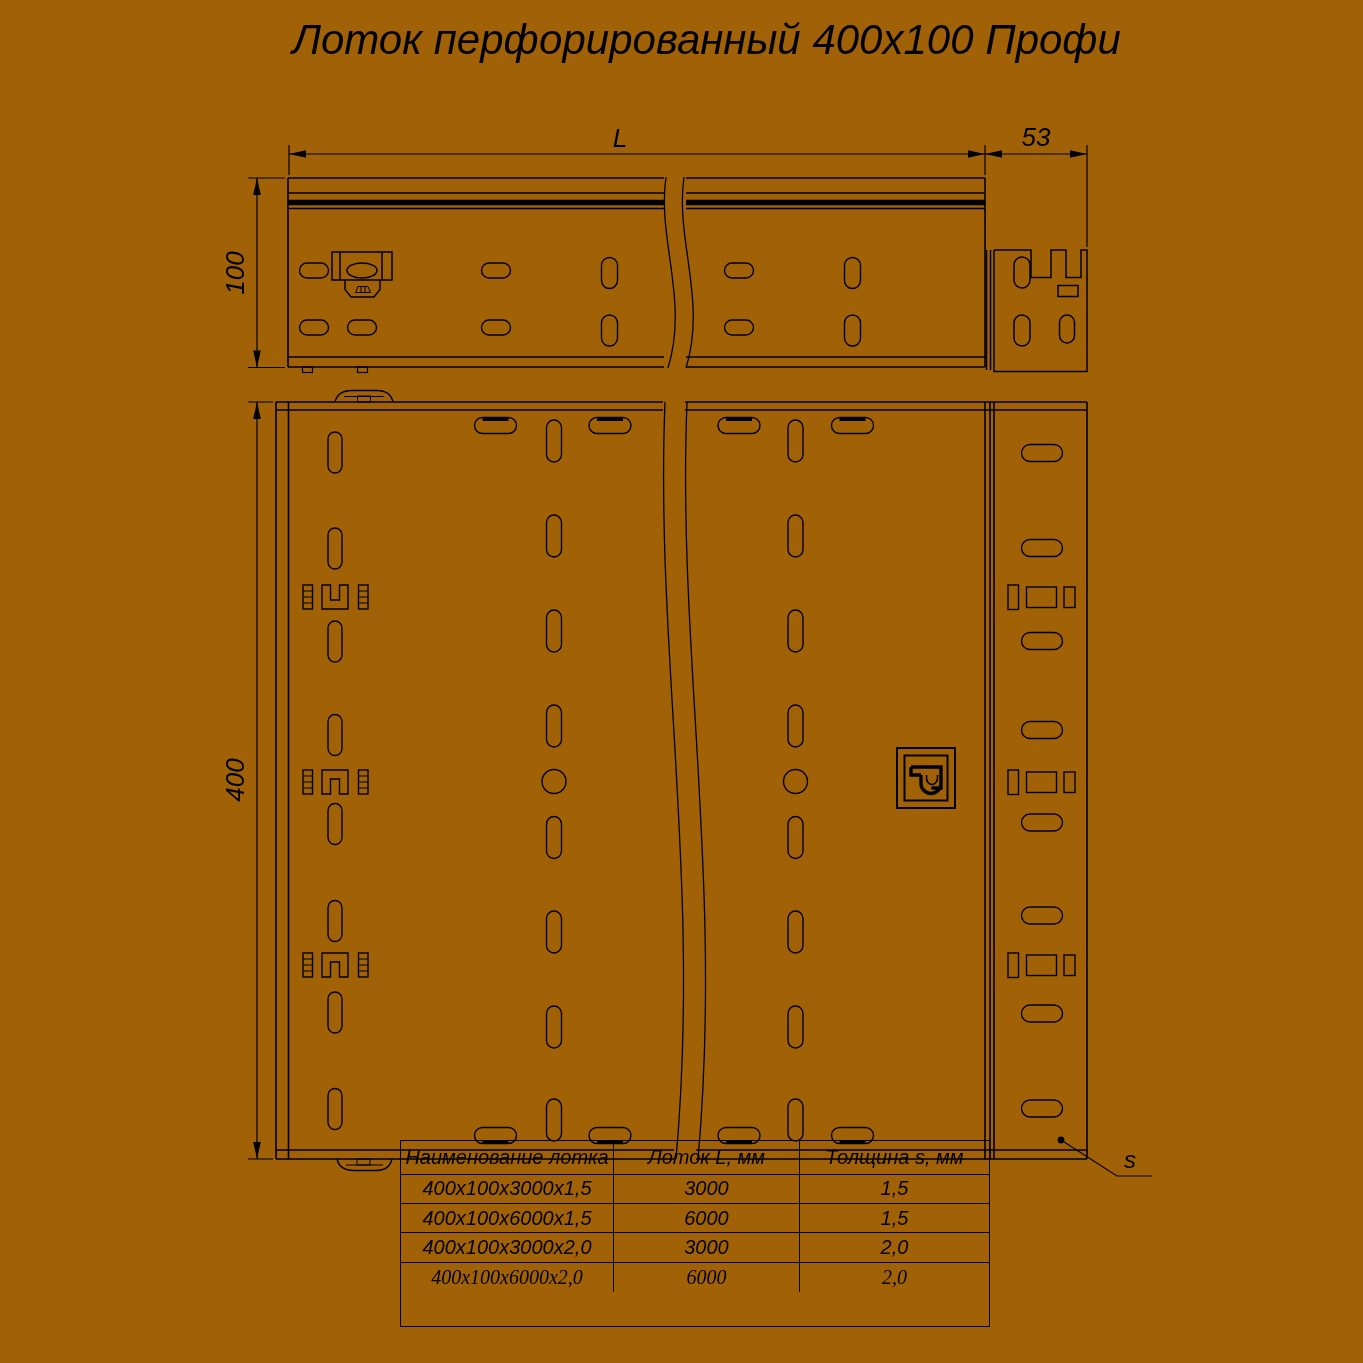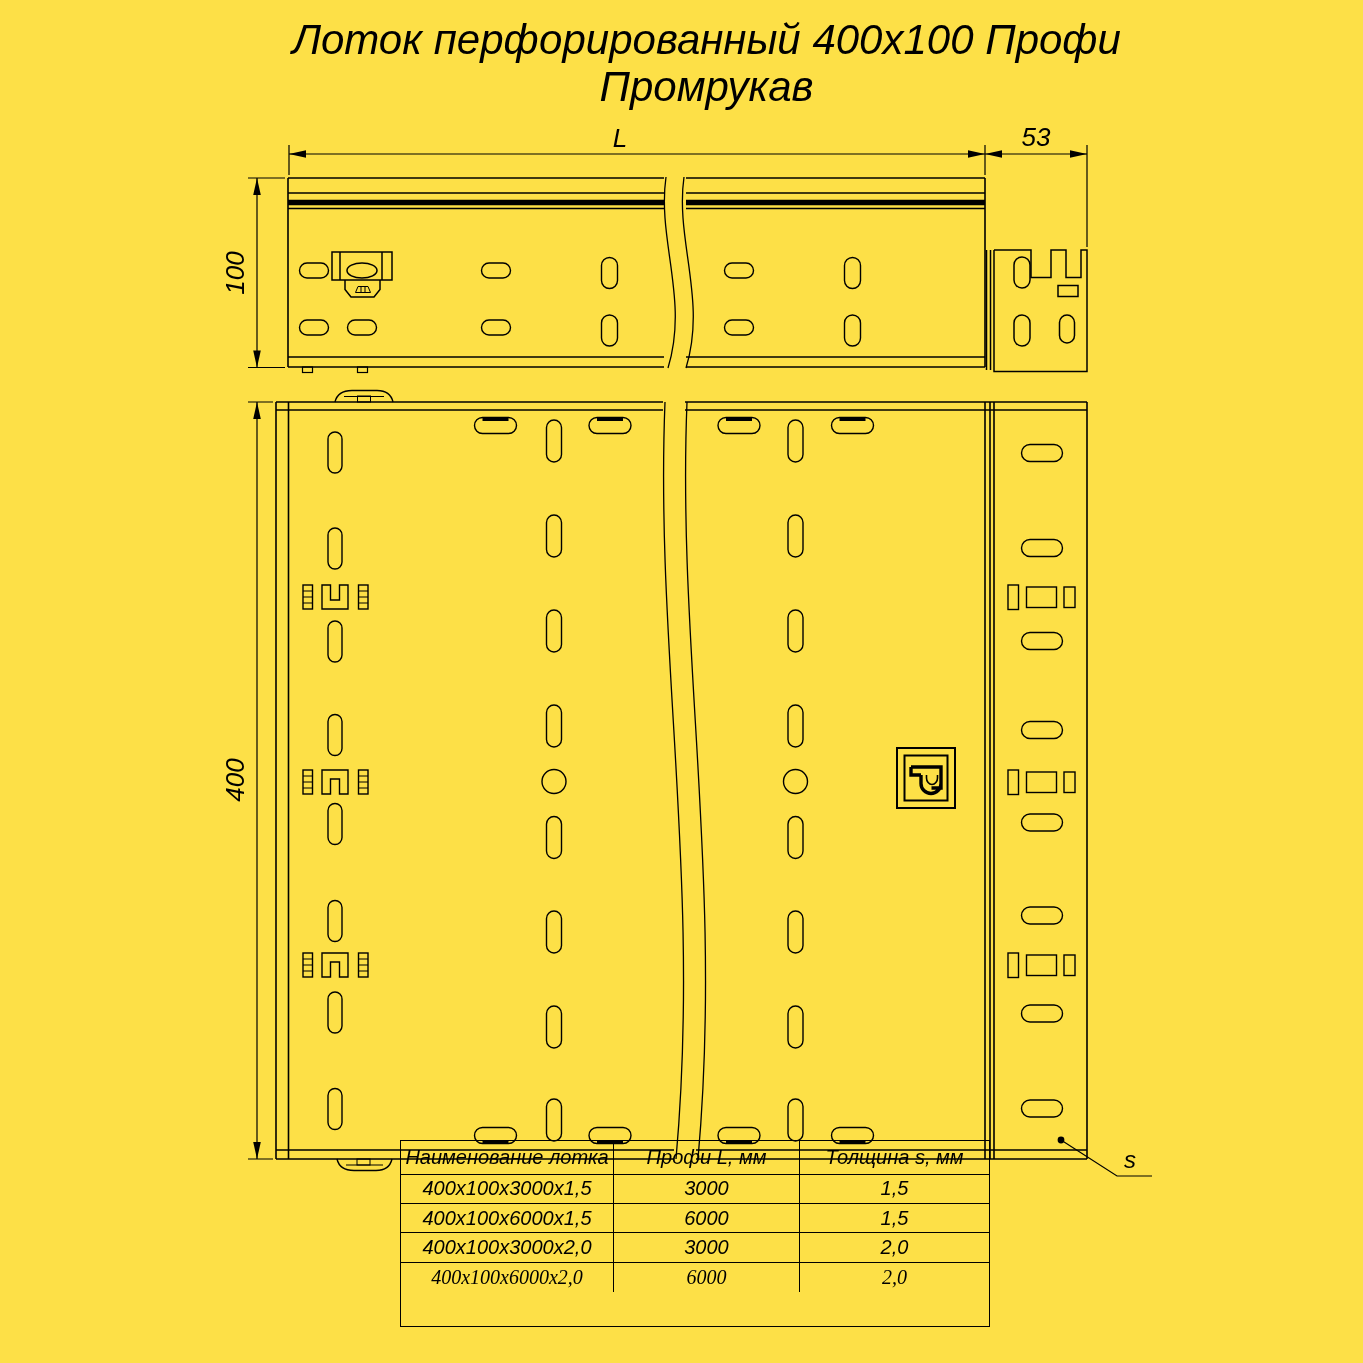--- a/index.html
+++ b/index.html
@@ -1,16 +1,16 @@
 <!DOCTYPE html>
 <html><head>
 <meta charset="utf-8">
 <style>
   html,body{margin:0;padding:0;background:#fff;}
-  .canvas{position:relative;width:1363px;height:1363px;background:#fde047;overflow:hidden;
+  .canvas{position:relative;width:1363px;height:1363px;background:#a16207;overflow:hidden;
           font-family:"Liberation Sans",sans-serif;color:#000;}
   .title{position:absolute;top:16px;left:50px;width:1313px;text-align:center;
          font-style:italic;font-size:42px;line-height:1.12;color:#000;}
   svg.dwg{position:absolute;left:0;top:0;}
   .dimtxt{font-family:"Liberation Sans",sans-serif;font-style:italic;font-size:26px;fill:#000;}
   .dimtxt.small{font-size:24px;}
   .spec-table{position:absolute;left:400px;top:1140px;width:590px;height:187px;
               display:grid;grid-template-columns:213px 186px 189px;
               grid-template-rows:33.5px 29.4px 29.4px 29.4px 29.4px;
               border:1.6px solid #000;box-sizing:border-box;}
@@ -20,21 +20,20 @@
   .cell:nth-child(3n){border-right:none;}
   .cell:nth-child(n+13){border-bottom:none;font-family:Liberation Serif, serif;}
 </style>
 </head>
 <body>
 
 <div class="canvas">
 
   <div class="title">
     <div>Лоток перфорированный 400х100 Профи</div>
-    <div>Промрукав</div>
   </div>
 
   <svg class="dwg" width="1363" height="1363" viewBox="0 0 1363 1363">
 
     <g stroke="#000" fill="none" stroke-width="1.6">
       <path d="M288,178 H664 M686,178 H985 M288,193 H664 M686,193 H985
            M288,208.5 H664 M686,208.5 H985 M288,357 H664 M686,357 H985
            M288,367 H664 M686,367 H985 M288,178 V367 M985,178 V367"></path>
       <path stroke-width="5.5" d="M288,202.5 H664 M686,202.5 H985"></path>
       <path stroke-width="1.3" d="M666,177 C657,240 689,300 668,368 M684,177 C675,240 707,300 686,368"></path>
@@ -217,21 +216,21 @@
       <g>
         <circle cx="1061" cy="1140" r="3.4" fill="#000" stroke="none"></circle>
         <path d="M1061,1140 L1117,1176 H1152"></path>
         <text class="dimtxt small" x="1130" y="1168" text-anchor="middle" stroke="none" fill="#000">s</text>
       </g>
     </g>
   </svg>
 
   <div class="spec-table">
     <div class="cell">Наименование лотка</div>
-    <div class="cell">Профи L, мм</div>
+    <div class="cell">Лоток L, мм</div>
     <div class="cell">Толщина s, мм</div>
 
     <div class="cell">400х100х3000х1,5</div>
     <div class="cell">3000</div>
     <div class="cell">1,5</div>
 
     <div class="cell">400х100х6000х1,5</div>
     <div class="cell">6000</div>
     <div class="cell">1,5</div>
 

